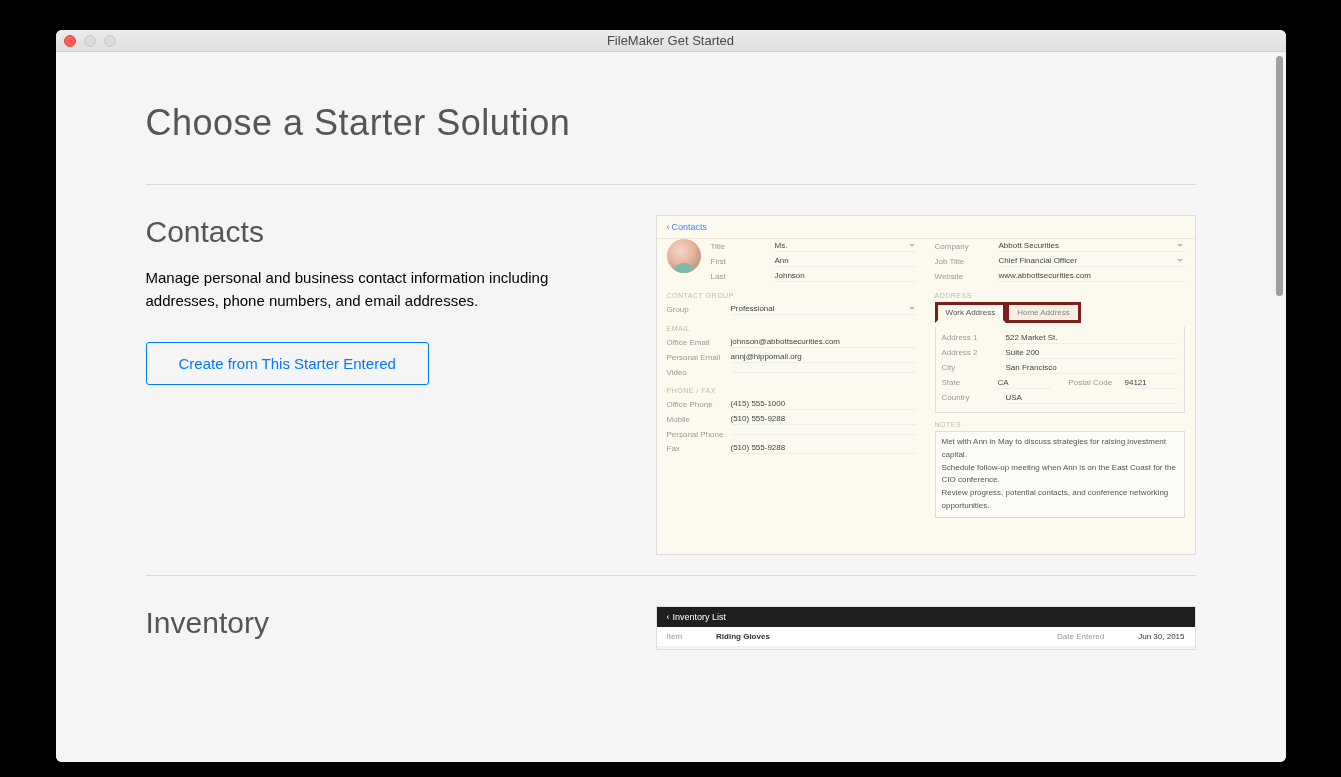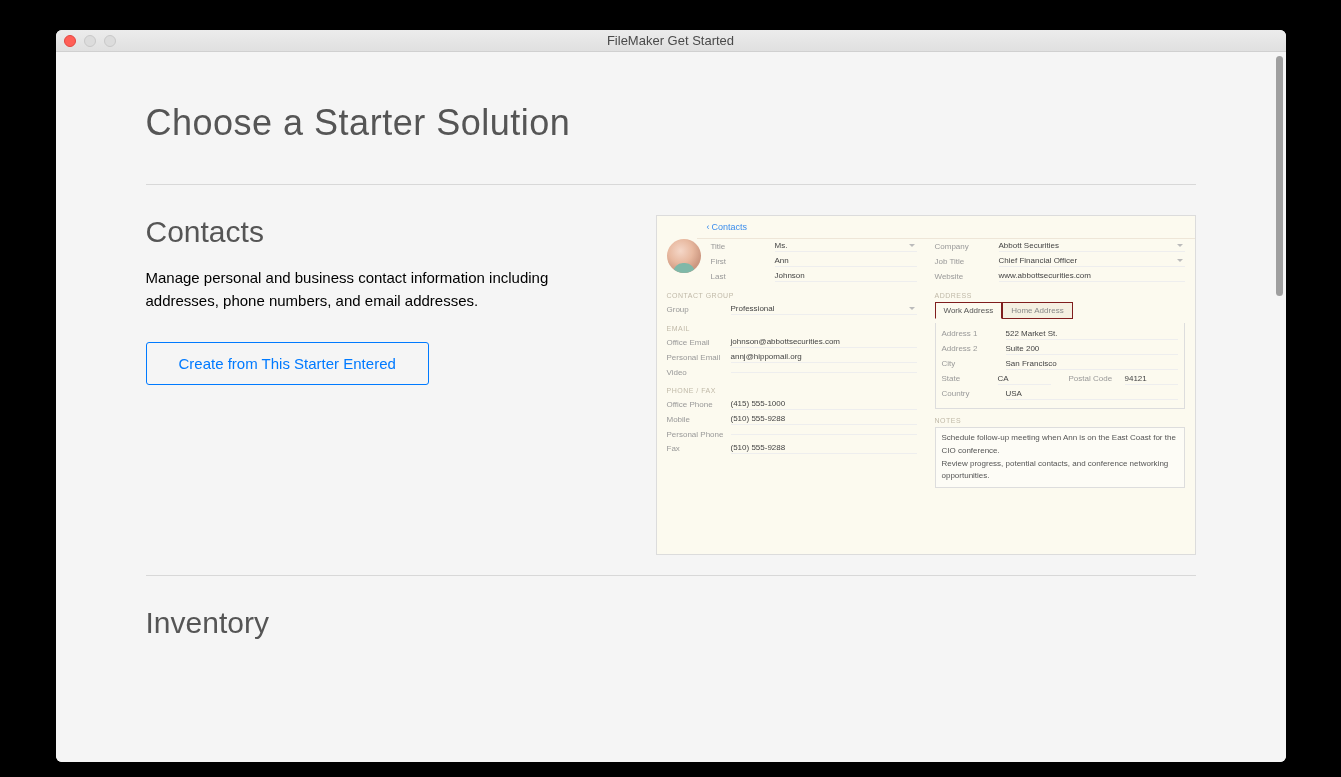--- a/index.html
+++ b/index.html
@@ -118,21 +118,20 @@
     font-size: 8px;
     color: #555;
     position: relative;
     min-height: 340px;
   }
   .pv-header {
     padding: 6px 10px;
     color: #3b8ded;
     font-size: 9px;
     border-bottom: 1px solid #eee6d8;
-    margin-left: 40px;
   }
   .pv-header .back { margin-right: 2px; }
   .pv-body {
     display: flex;
     padding: 0 10px 10px 10px;
     gap: 18px;
   }
   .pv-col { flex: 1; }
   .avatar {
     width: 34px; height: 34px;
@@ -166,21 +165,21 @@
     font-size: 7px;
     letter-spacing: 0.5px;
     margin: 8px 0 3px 0;
     text-transform: uppercase;
   }
   .pv-tabs {
     display: flex;
     margin-bottom: 4px;
   }
   .pv-tab {
-    border: 1px solid #7f1d1d;
+    border: 3px solid #7f1d1d;
     padding: 3px 8px;
     font-size: 8px;
     background: #f5f0e2;
     color: #888;
   }
   .pv-tab.active { background: #fcfaef; color: #555; border-bottom-color: #fcfaef; }
   .pv-addrbox {
     border: 1px solid #ddd;
     border-top: none;
     padding: 4px 6px 6px 6px;
@@ -356,31 +355,47 @@
                   </div>
               </div>
               <div class="pv-addr-row">
                   <div class="pv-addr-label">Country</div>
                   <div class="pv-addr-val">USA</div>
                 </div>
             </div>
 
             <div class="pv-section-label">NOTES</div>
             <div class="pv-notes">
+              <div>Met with Ann in May to discuss strategies for raising investment capital.</div>
               <div>Schedule follow-up meeting when Ann is on the East Coast for the CIO conference.</div>
               <div>Review progress, potential contacts, and conference networking opportunities.</div>
             </div>
           </div>
         </div>
       </div>
     </div>
 
     <hr class="divider">
 
     <div class="solution">
       <div class="solution-left">
         <div class="solution-title">Inventory</div>
       </div>
+      <div class="preview-inv">
+        <div class="inv-hdr">
+          <span class="back">‹</span><span>Inventory List</span>
+        </div>
+        <div class="inv-row">
+          <div class="inv-left">
+            <span class="il">Item</span>
+            <span class="iv" style="font-weight:600">Riding Gloves</span>
+          </div>
+          <div class="inv-right">
+            <span class="il">Date Entered</span>
+            <span class="iv">Jun 30, 2015</span>
+          </div>
+        </div>
+      </div>
     </div>
   </div>
 
   <div class="scrollbar-indicator"></div>
 </div>
 
 </body></html>

